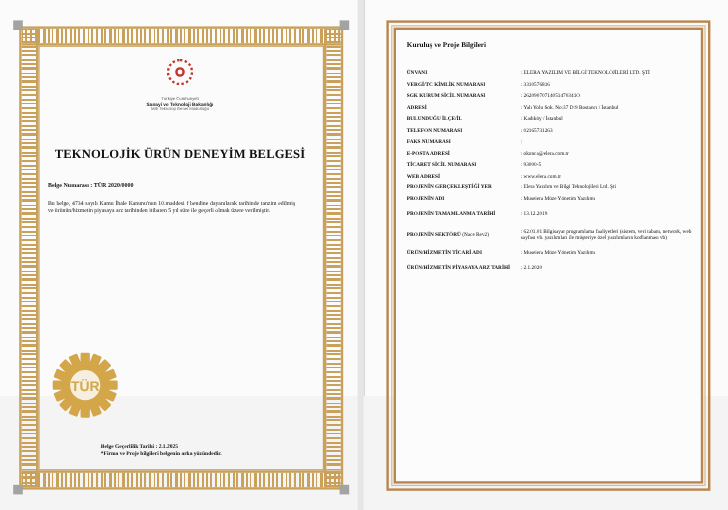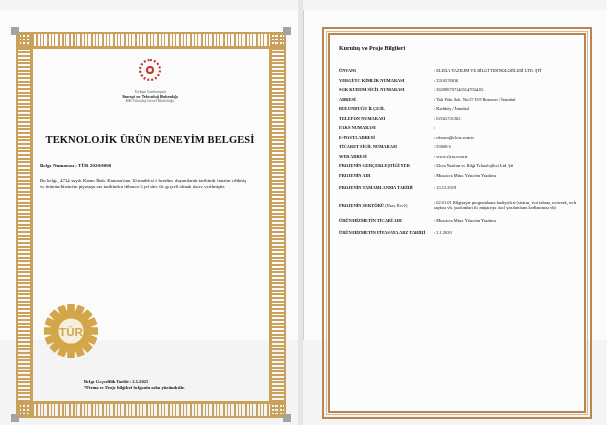--- a/index.html
+++ b/index.html
@@ -1,17 +1,17 @@
 <!DOCTYPE html>
 <html><head>
 <meta charset="utf-8">
 <style>
   html,body{margin:0;padding:0;}
   body{width:607px;height:425px;background:#f4f4f4;position:relative;overflow:hidden;font-family:"Liberation Serif",serif;color:#111;}
-  .page{position:absolute;top:10px;height:330px;background:#fbfbfb;padding-left:12px;}
+  .page{position:absolute;top:0;height:330px;background:#fbfbfb;padding-left:12px;}
   #left-page{left:0;width:298px;}
   #right-page{left:303px;width:304px;border-left:1px solid #cfcfcf;}
   .gutter{position:absolute;left:298px;top:0;width:5px;height:425px;background:#e6e6e6;}
 
   
   .greek{position:absolute;left:16px;top:22px;width:270px;height:386px;
     border:2px solid #c9a15a;box-sizing:border-box;}
   .band-top,.band-bottom{left:0;right:0;height:12px;
     background:repeating-linear-gradient(90deg,#c9a15a 0 1.5px,transparent 1.5px 3px,#c9a15a 3px 4.5px,transparent 4.5px 7px,#c9a15a 7px 9px,transparent 9px 11px);
   }

